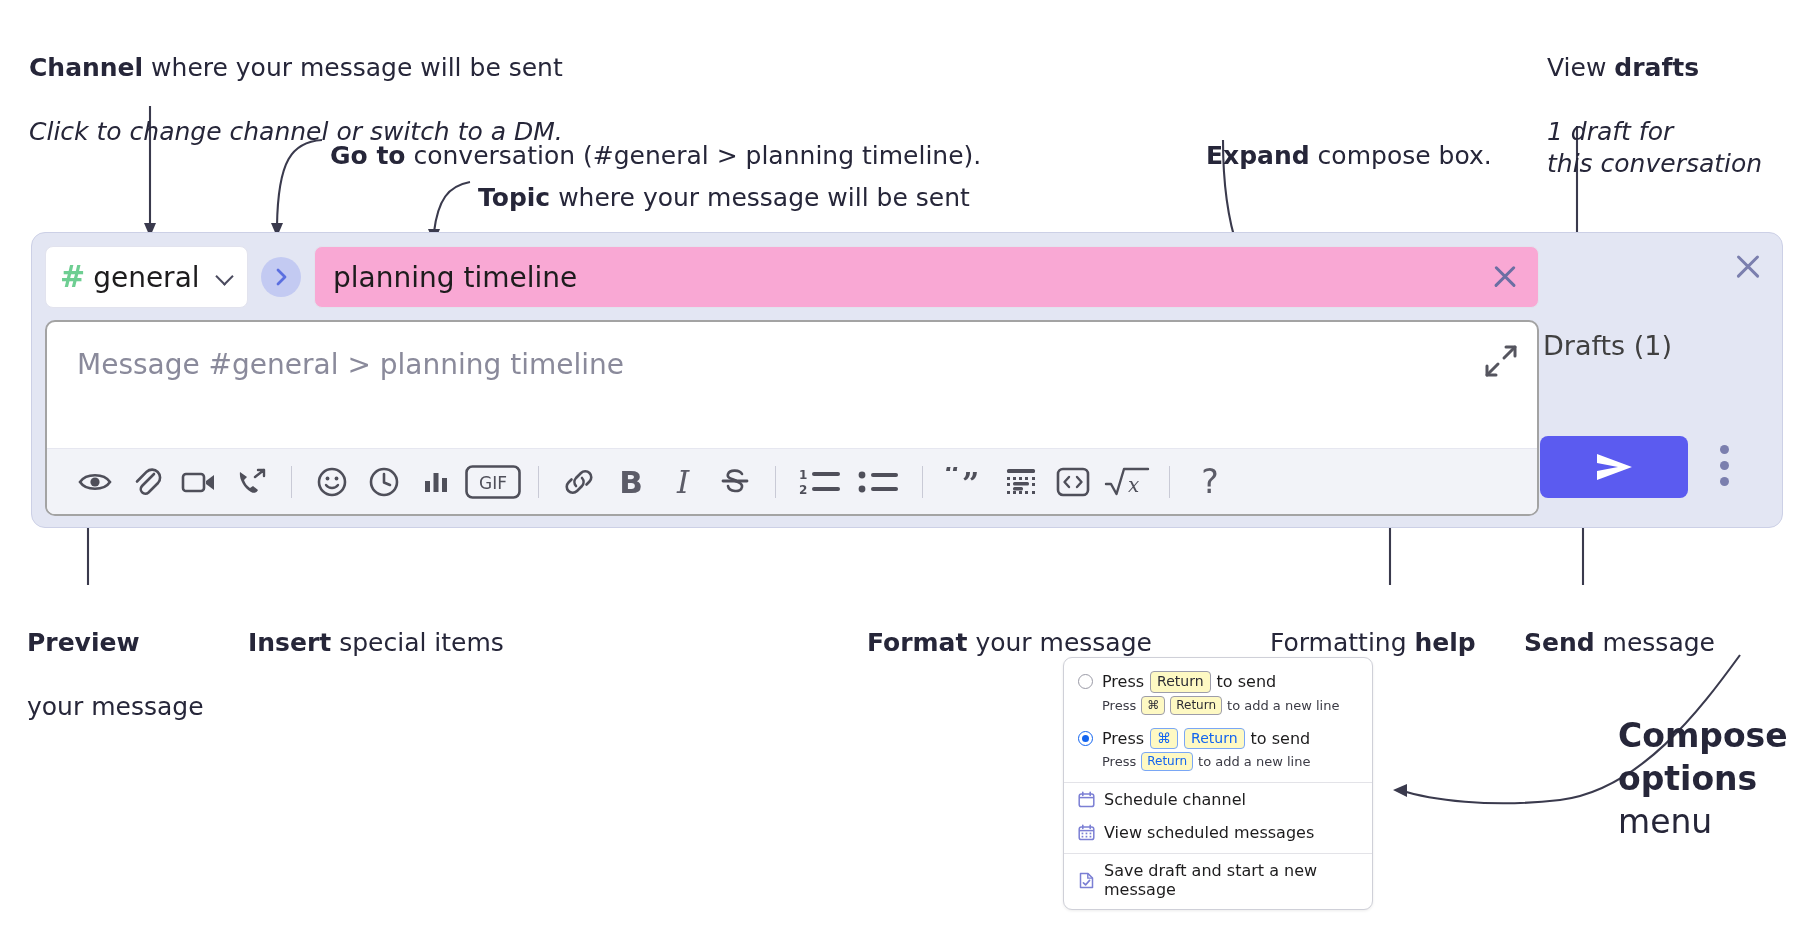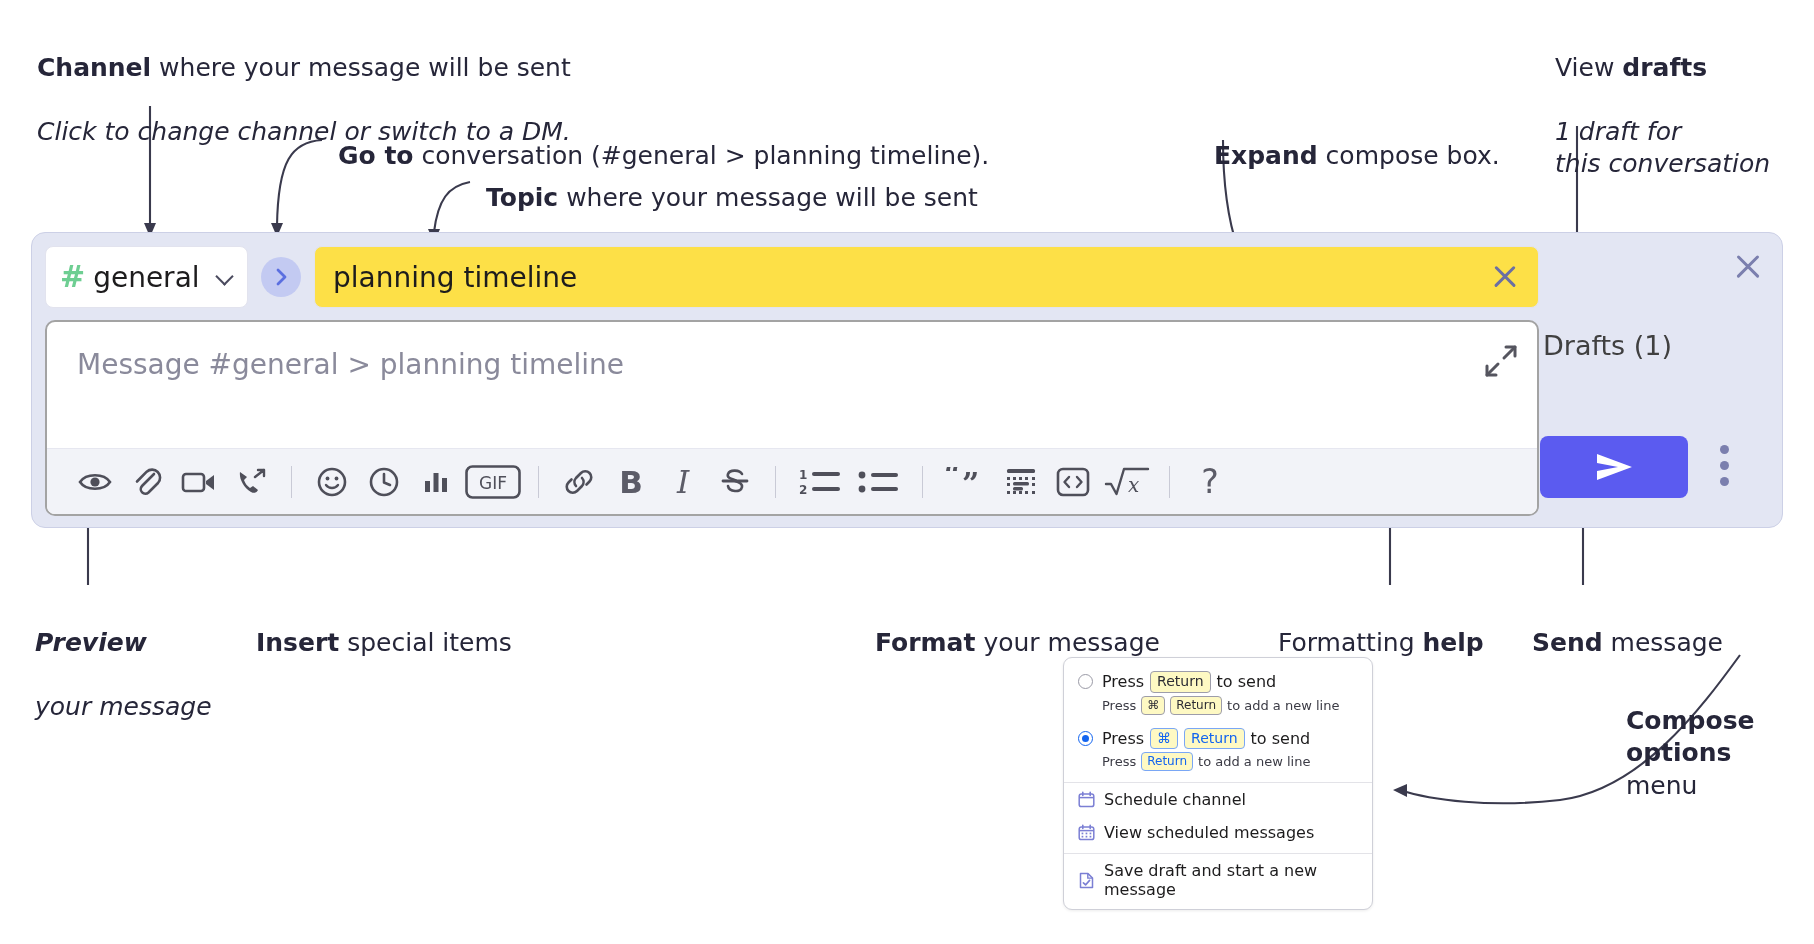--- a/index.html
+++ b/index.html
@@ -14,36 +14,35 @@
   }
   .stage { position:absolute; left:0; top:0; width:1814px; height:944px; }
 
   
   .anno {
     position:absolute;
     font-family:"DejaVu Sans", sans-serif;
     color:#262639;
     line-height:1.28;
     white-space:pre-line;
-    margin-left:8px;
   }
   .anno b { font-weight:700; }
   .anno i { font-style:italic; }
 
   .a-channel   { left:29px;  top:20px;  font-size:25px; }
   .a-goto      { left:330px; top:108px; font-size:25px; }
   .a-topic     { left:478px; top:150px; font-size:25px; }
   .a-expand    { left:1206px; top:108px; font-size:25px; }
   .a-drafts    { left:1547px; top:20px; font-size:25px; }
-  .a-preview   { left:27px;  top:595px; font-size:25px;font-style:italic; }
+  .a-preview   { left:27px;  top:595px; font-size:25px; }
   .a-insert    { left:248px; top:595px; font-size:25px; }
   .a-format    { left:867px; top:595px; font-size:25px; }
   .a-help      { left:1270px; top:595px; font-size:25px; }
   .a-send      { left:1524px; top:595px; font-size:25px; }
-  .a-compose   { left:1618px; top:672px; font-size:25px; line-height:1.3; }
+  .a-compose   { left:1618px; top:672px; font-size:33px; line-height:1.3; }
 
   
   .lines { position:absolute; left:0; top:0; width:1814px; height:944px; pointer-events:none; }
 
   
   .compose {
     position:absolute; left:31px; top:232px;
     width:1752px; height:296px;
     background:#e3e6f3;
     border:1px solid #ccd0e6;
@@ -72,21 +71,21 @@
 
   .goto-btn {
     width:40px; height:40px; border-radius:50%;
     background:#c3caf2; margin:0 13px;
     display:flex; align-items:center; justify-content:center;
     cursor:pointer; flex:none;
   }
   .goto-btn svg { display:block; }
 
   .topic-field {
-    flex:1; height:62px; background:#fde047;
+    flex:1; height:62px; background:#f9a8d4;
     border:1px solid #e2e3ee; border-radius:8px;
     display:flex; align-items:center; padding:0 16px 0 18px;
   }
   .topic-text { font-size:28px; color:#1d1c1d; flex:1; }
   .topic-clear { width:34px; height:34px; position:relative; cursor:pointer; flex:none; }
   .topic-clear::before, .topic-clear::after{
     content:""; position:absolute; left:3px; top:15px; width:28px; height:3.4px;
     background:#6b6fa3; border-radius:2px;
   }
   .topic-clear::before{ transform:rotate(45deg); }

